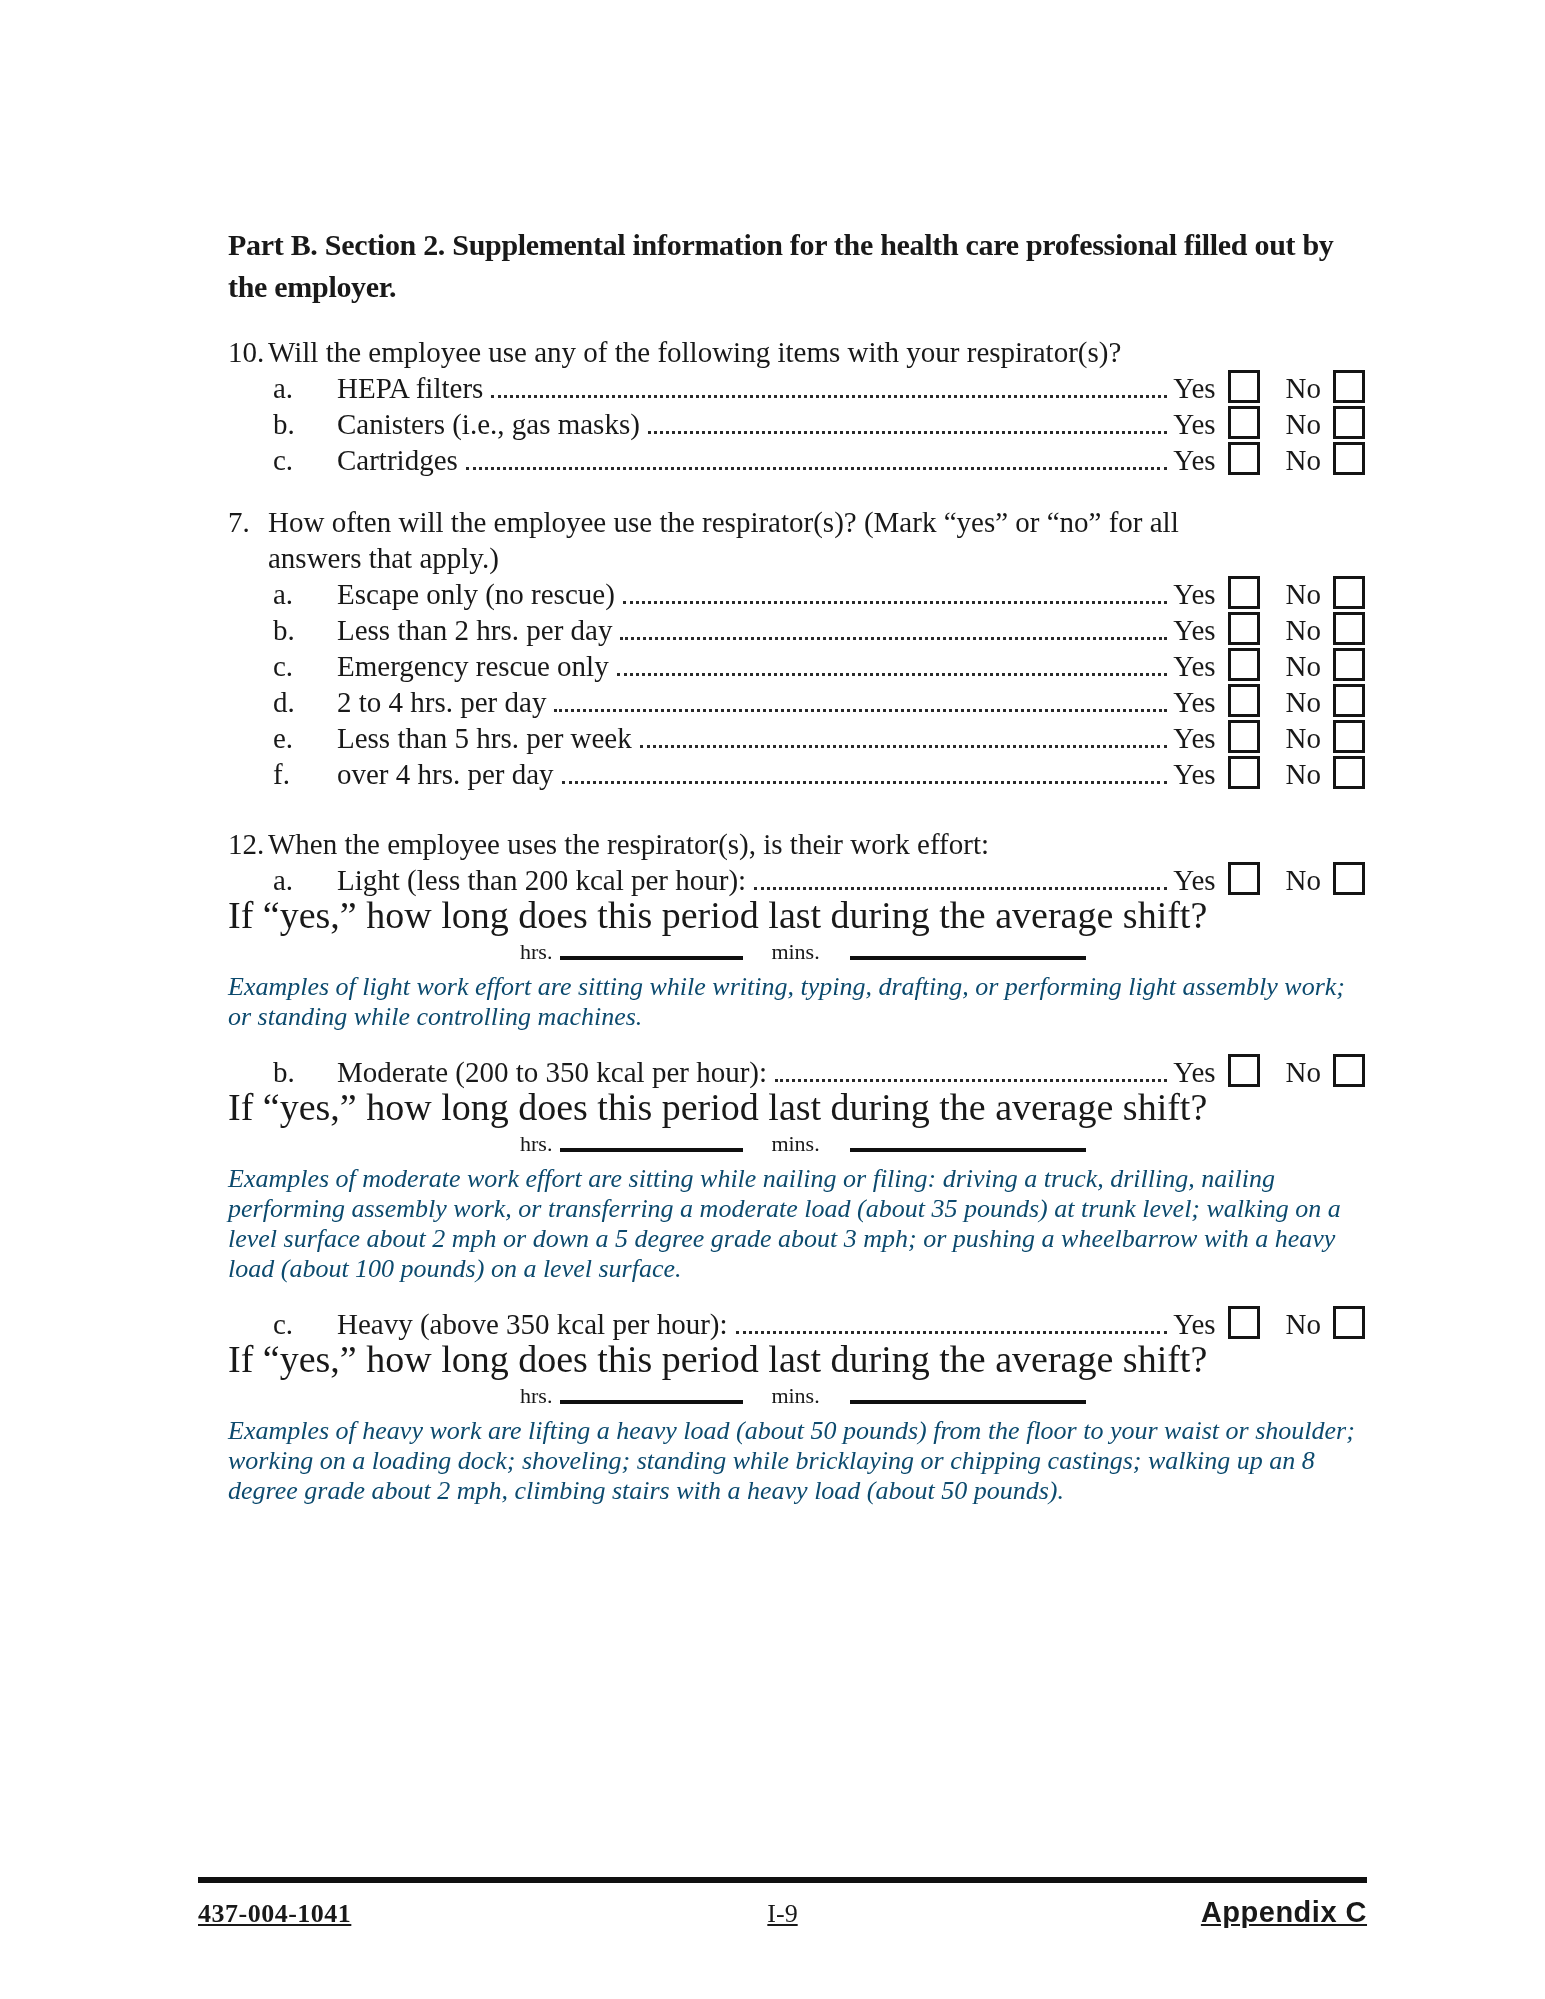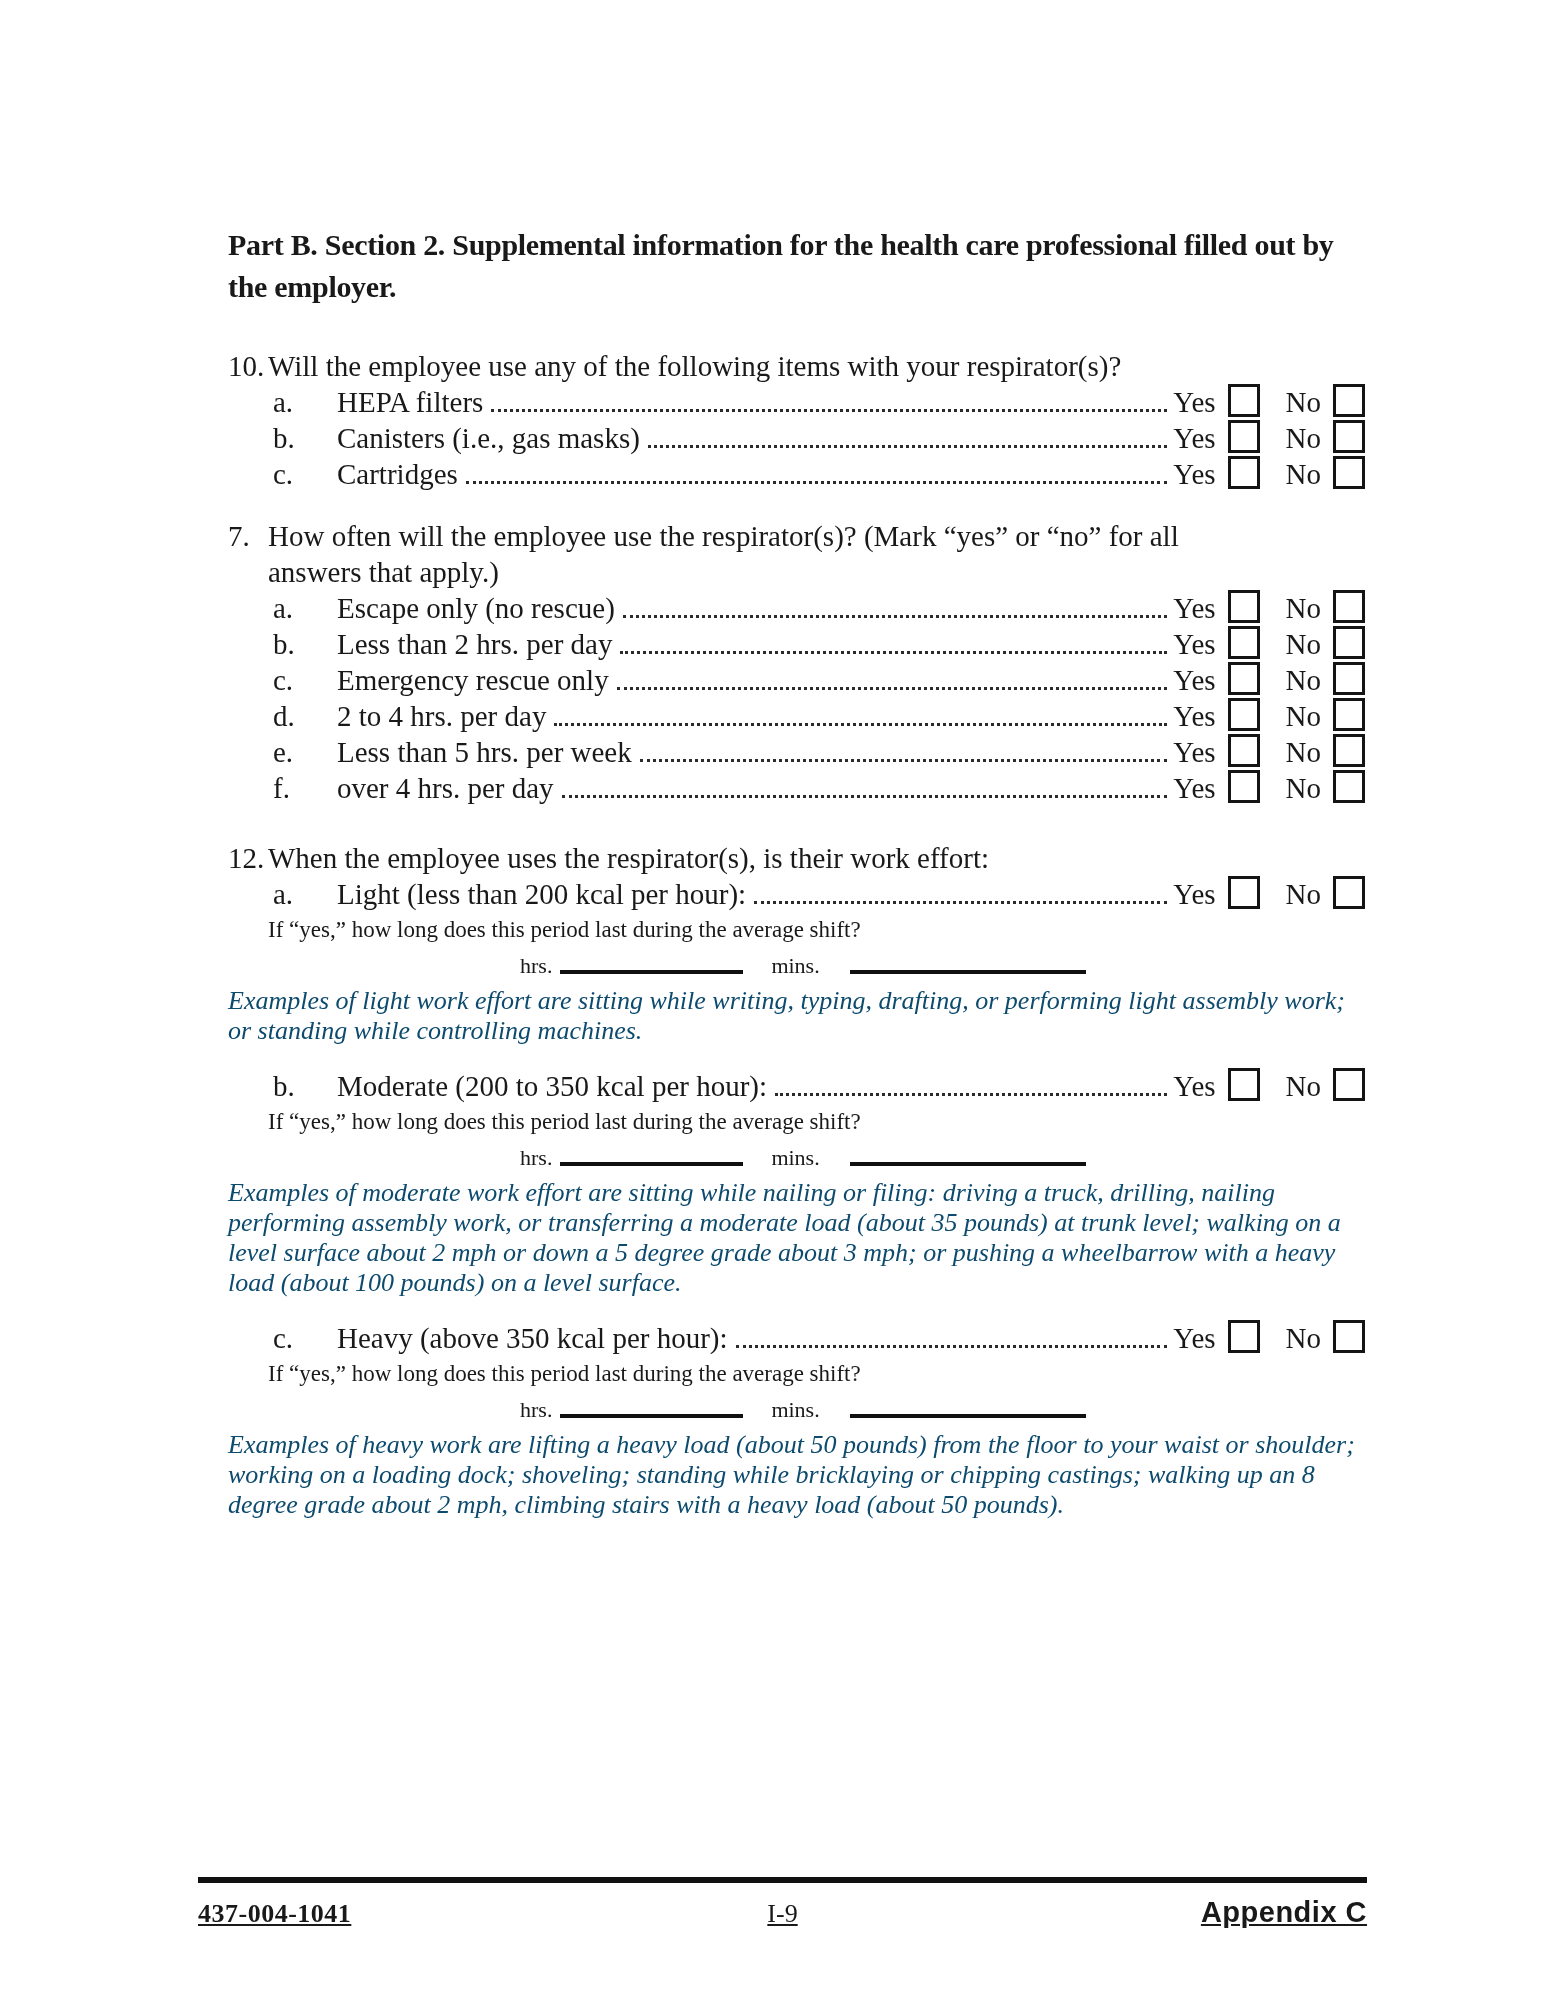--- a/index.html
+++ b/index.html
@@ -9,21 +9,21 @@
     background:#ffffff;
     font-family:"Liberation Serif","DejaVu Serif",serif;
     color:#191919;
     overflow:hidden;
     margin:0 auto;
   }
   .content { position:absolute; left:228px; top:224px; width:1137px; }
 
   .heading {
     font-size:30px; font-weight:bold; line-height:42px;
-    letter-spacing:-0.3px; max-width:1160px; margin-bottom:40px;
+    letter-spacing:-0.3px; max-width:1160px; margin-bottom:26px;
   }
 
   .q-head { display:flex; font-size:29px; line-height:36px; }
   .q-num  { flex:none; width:40px; }
   .q-text { flex:1; }
   #q11 .q-text { max-width:920px; }
 
   #q10 { margin-bottom:26px; }
   #q11 { margin-bottom:34px; }
 
@@ -40,21 +40,21 @@
   }
   .cb {
     flex:none; width:26px; height:27px;
     border:3px solid #141414; background:#fff;
     margin:0 0 3px 12px;
   }
   .no-label { flex:none; margin-left:26px; }
   .yes-label { flex:none; }
 
   .effort { margin-bottom:22px; }
-  .if-yes { margin-left:40px; font-size:23px; line-height:35px; }
+  .if-yes { font-size:38px; line-height:35px; }
   .hm-line {
     display:flex; align-items:center;
     margin-left:292px; height:37px; font-size:22px;
   }
   .hm-label { flex:none; }
   .hm-mins  { margin-left:28px; }
   .hm-blank { flex:none; border-bottom:4px solid #101010; height:12px; }
   .blank-hrs  { width:183px; margin-left:8px; }
   .blank-mins { width:236px; margin-left:30px; }
   .example {

